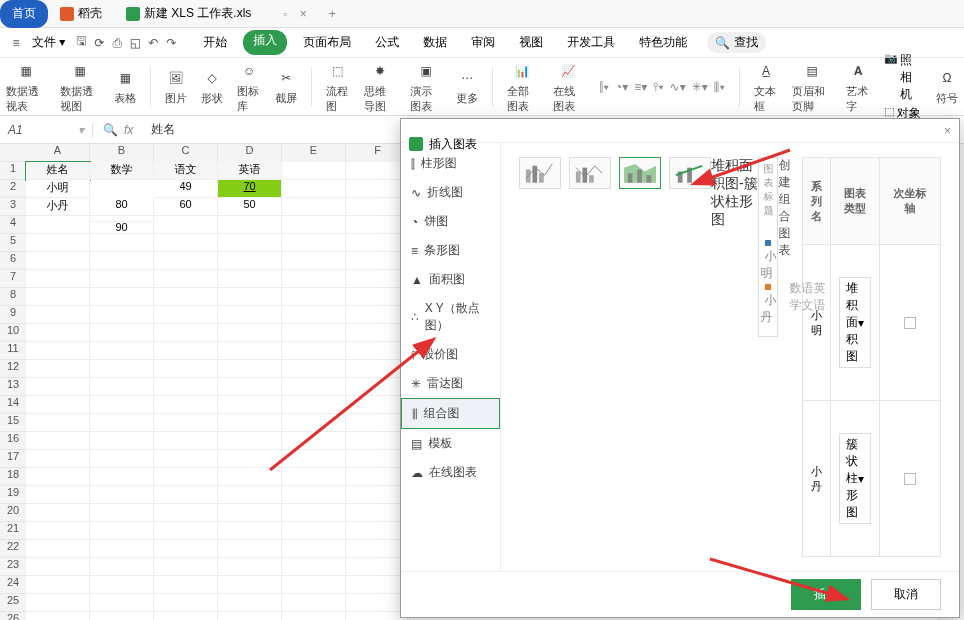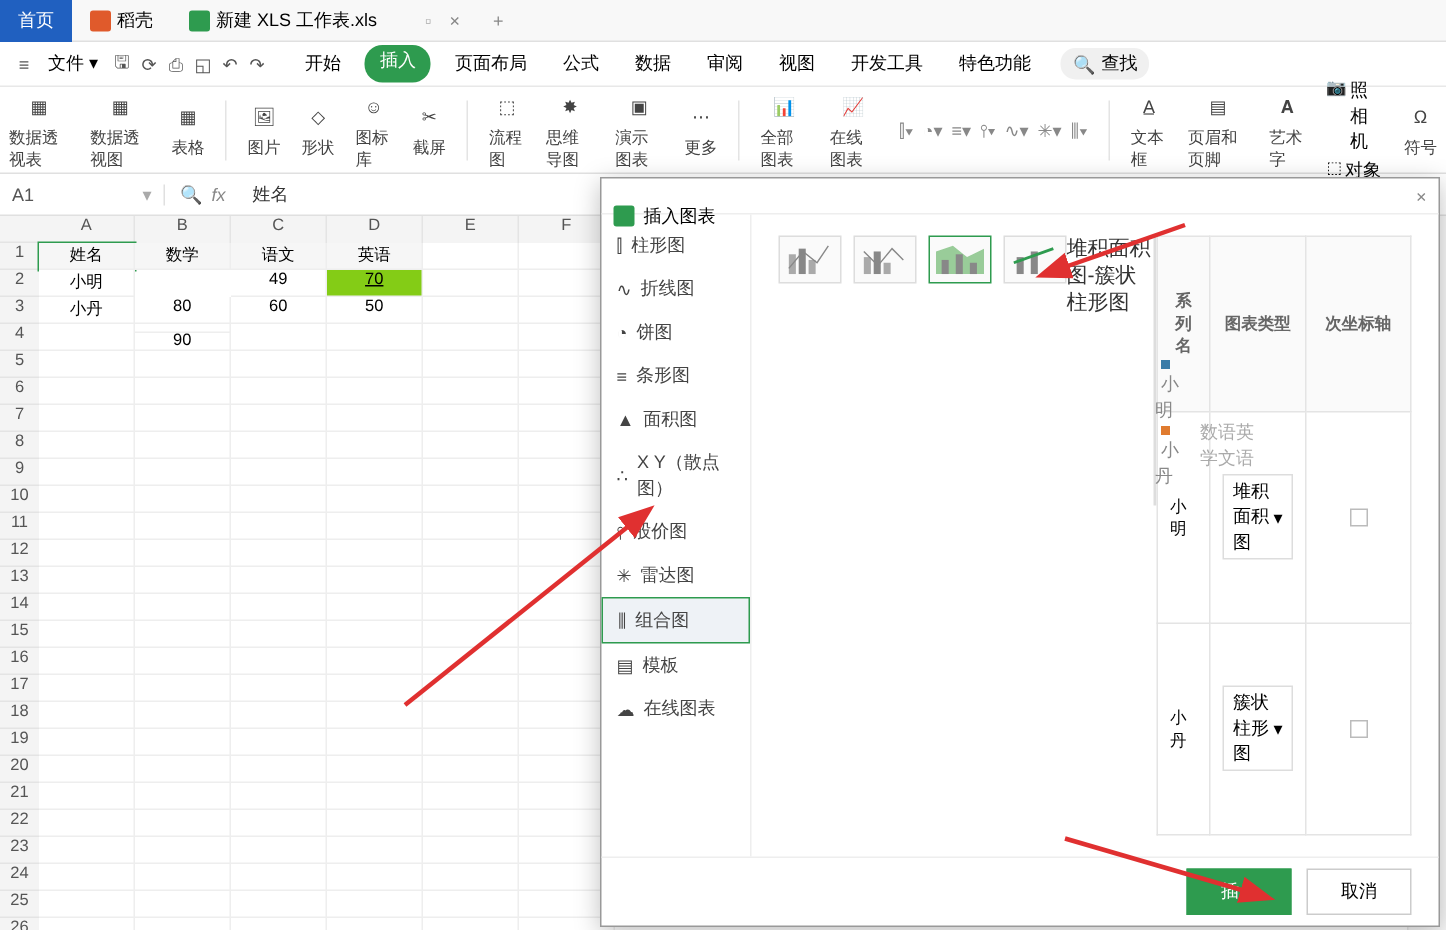--- a/index.html
+++ b/index.html
@@ -1,21 +1,21 @@
 <!DOCTYPE html>
 <html><head>
 <meta charset="utf-8">
 <style>
 * { margin: 0; padding: 0; box-sizing: border-box; font-family: "Microsoft YaHei", sans-serif; font-size: 12px; }
 body { background: #fff; width: 964px; height: 620px; overflow: hidden; position: relative; }
 
 
 .top-tabs { height: 28px; background: #f8f8f8; display: flex; align-items: center; border-bottom: 1px solid #e0e0e0; }
 .tab { padding: 0 12px; height: 28px; display: flex; align-items: center; gap: 4px; cursor: pointer; }
-.tab.active { background: #2060c0; color: #fff; }
+.tab.active { background: #2060c0; color: #fff; border-radius: 12px; }
 .tab .t-icon { width: 14px; height: 14px; display: inline-block; }
 .tab .close { margin-left: 8px; color: #888; }
 .tab-plus { padding: 0 10px; color: #888; cursor: pointer; }
 
 
 .menu-bar { height: 30px; display: flex; align-items: center; padding: 0 8px; gap: 4px; border-bottom: 1px solid #e8e8e8; }
 .menu-left { display: flex; align-items: center; gap: 2px; }
 .menu-file { padding: 2px 6px; cursor: pointer; }
 .menu-icon { width: 16px; height: 16px; display: inline-flex; align-items: center; justify-content: center; color: #555; cursor: pointer; }
 .menu-tabs { display: flex; gap: 8px; margin-left: 12px; }
@@ -25,21 +25,21 @@
 
 
 .ribbon { height: 58px; display: flex; align-items: center; padding: 4px 6px; gap: 14px; border-bottom: 1px solid #e0e0e0; }
 .rib-btn { display: flex; flex-direction: column; align-items: center; gap: 2px; cursor: pointer; color: #444; }
 .rib-btn .ri { width: 22px; height: 22px; display: flex; align-items: center; justify-content: center; }
 .rib-btn .rl { font-size: 11px; }
 .rib-sep { width: 1px; height: 40px; background: #e4e4e4; }
 
 
 .fx-bar { height: 28px; display: flex; align-items: center; border-bottom: 1px solid #e0e0e0; }
-.name-box { width: 110px; border-right: 1px solid #e0e0e0; padding: 0 8px; display: flex; align-items: flex-start; justify-content: space-between; }
+.name-box { width: 93px; border-right: 1px solid #e0e0e0; padding: 0 8px; display: flex; align-items: flex-start; justify-content: space-between; font-style: italic; }
 .name-box span { color: #555; }
 .fx-lbl { padding: 0 10px; color: #888; display: flex; gap: 6px; align-items: center; }
 .fx-input { flex: 1; padding: 0 8px; color: #333; }
 
 
 .sheet { display: flex; height: calc(100% - 144px); }
 .rowhdr { width: 26px; background: #f4f4f4; }
 .rowhdr div { height: 18px; border-bottom: 1px solid #e4e4e4; text-align: center; font-size: 11px; color: #555; }
 .gridwrap { flex: 1; }
 .colhdr { display: flex; background: #f4f4f4; height: 18px; }
@@ -582,20 +582,21 @@
         <div class="thumb">
             <div class="thumb-inner"><svg viewBox="0 0 34 24">
                 <rect x="4" y="10" width="5" height="12" fill="#888"></rect>
                 <rect x="14" y="6" width="5" height="16" fill="#888"></rect>
                 <polyline points="2,14 30,4" stroke="#2e9b4f" stroke-width="2" fill="none"></polyline>
               </svg></div>
           </div>
       </div>
       <div class="main-title">堆积面积图-簇状柱形图</div>
       <div class="preview">
+        <div class="pv-title">图表标题</div>
         <svg class="pv-chart" viewBox="0 0 260 120">
           <line x1="0" y1="0" x2="260" y2="0" stroke="#eee"></line>
           <line x1="0" y1="24" x2="260" y2="24" stroke="#eee"></line>
           <line x1="0" y1="48" x2="260" y2="48" stroke="#eee"></line>
           <line x1="0" y1="72" x2="260" y2="72" stroke="#eee"></line>
           <line x1="0" y1="96" x2="260" y2="96" stroke="#eee"></line>
           <polygon class="pv-area" points="20,12 120,22 220,36 220,120 20,120"></polygon>
           <rect class="pv-bar" x="30" y="24" width="22" height="96"></rect>
           <rect class="pv-bar" x="110" y="48" width="22" height="72"></rect>
           <rect class="pv-bar" x="195" y="60" width="22" height="60"></rect>
@@ -608,20 +609,21 @@
         <div class="pv-legend">
           <span class="sq" style="background:#3a7ca8"></span><span>小明</span>
           <span class="sq" style="background:#e07b2f"></span><span>小丹</span>
         </div>
         <div style="position:absolute;bottom:22px;left:0;right:0;display:flex;justify-content:space-around;font-size:8px;color:#aaa;padding:0 30px">
           <span>数学</span>
           <span>语文</span>
           <span>英语</span>
         </div>
       </div>
+      <div class="combo-lbl">创建组合图表</div>
       <table class="combo-tbl">
         <tbody>
             <tr>
           <th>系列名</th>
           <th>图表类型</th>
           <th style="width:70px">次坐标轴</th>
         </tr>
         <tr>
           <td>小明</td>
           <td>

